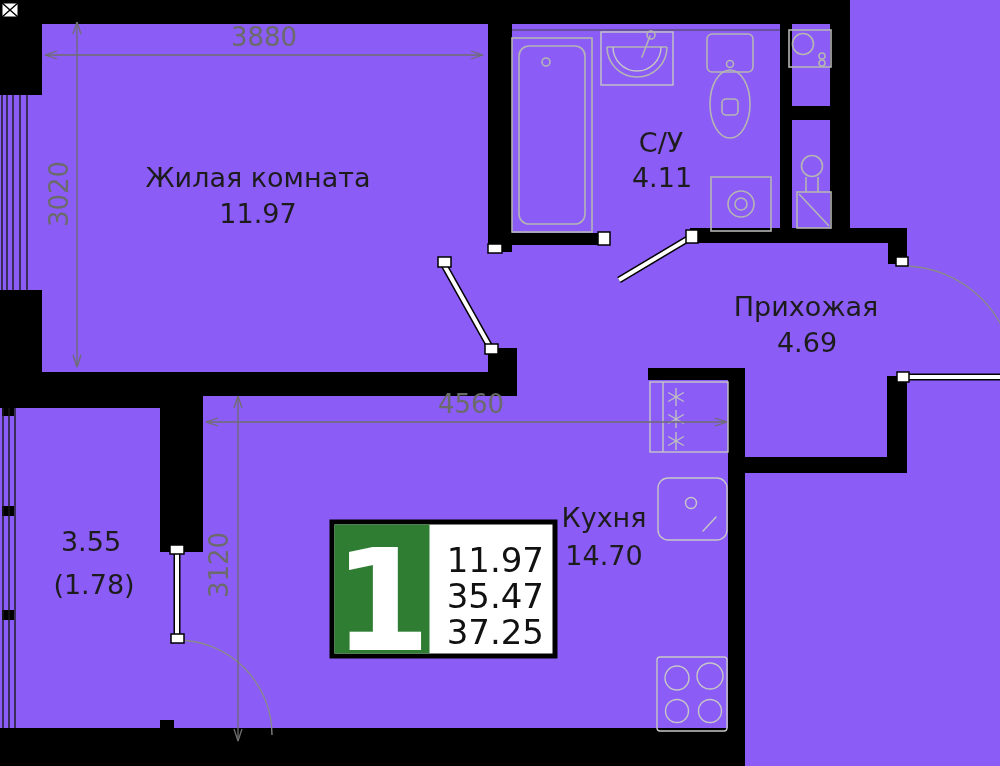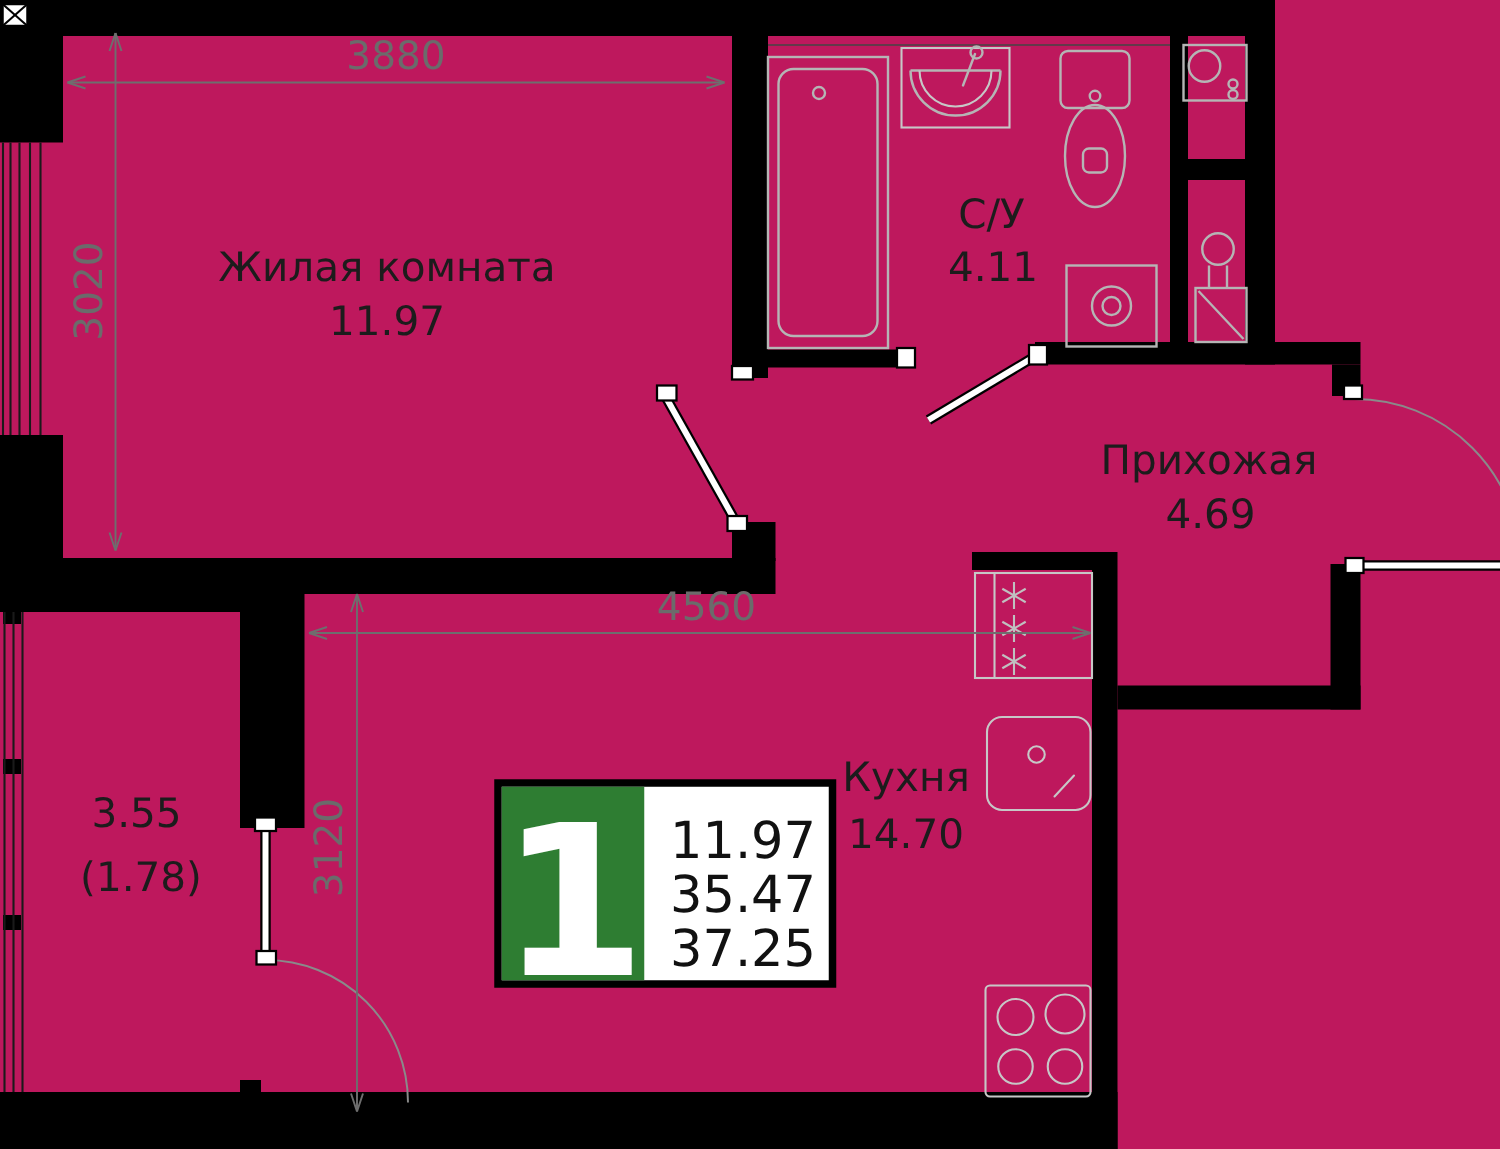--- a/index.html
+++ b/index.html
@@ -1,16 +1,16 @@
 <!DOCTYPE html>
 <html><head>
 <meta charset="utf-8">
 <style>
   html,body{margin:0;padding:0;background:#ffffff;}
-  .stage{position:relative;width:1000px;height:766px;background:#be185d;overflow:hidden;
+  .stage{position:relative;width:1000px;height:766px;background:#8b5cf6;overflow:hidden;
          font-family:"DejaVu Sans","Liberation Sans",sans-serif;}
   svg{display:block;}
   text{font-family:"DejaVu Sans","Liberation Sans",sans-serif;}
   .room-label{fill:#1c1c1c;font-size:27px;}
   .dim-label{fill:#6b6b6b;font-size:26px;}
   .badge-num{fill:#111111;font-size:34px;}
   .badge-one{fill:#ffffff;font-size:140px;font-weight:bold;}
   .wall{fill:#000000;stroke:none;}
   .cap{fill:#ffffff;stroke:#000000;stroke-width:1.5;}
   .fix{fill:none;stroke:#b5b5b5;stroke-width:1.6;}

